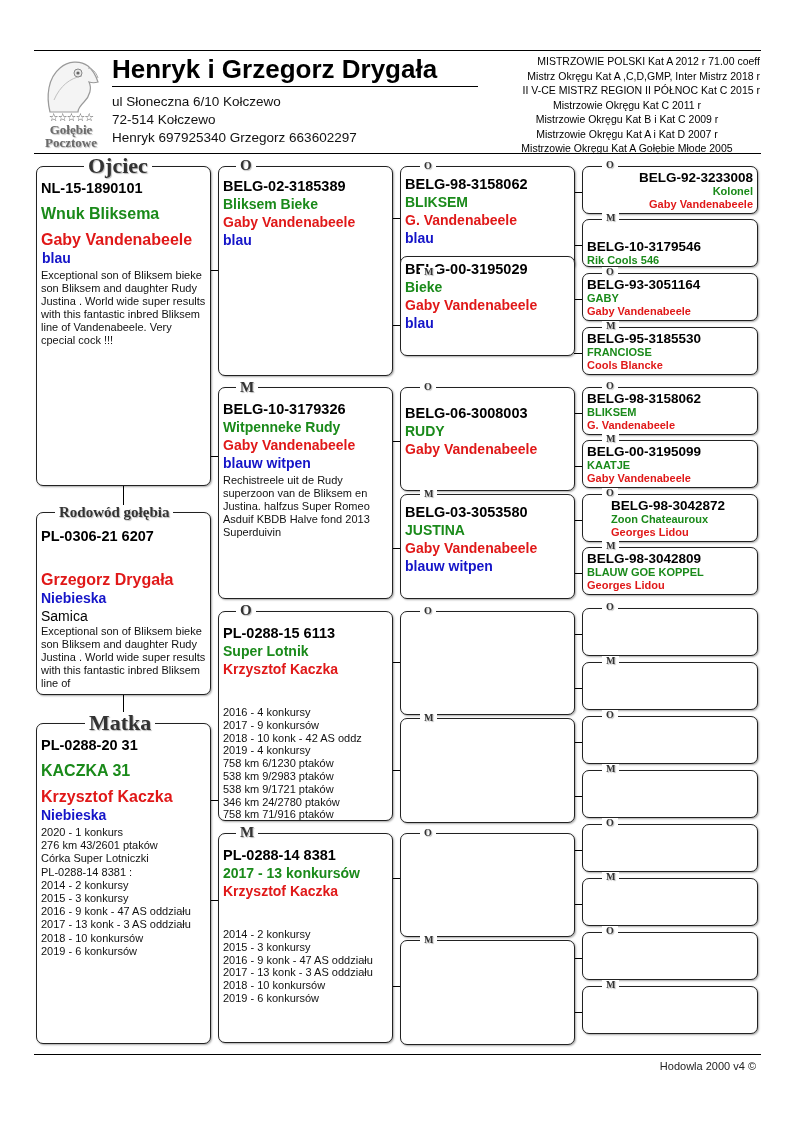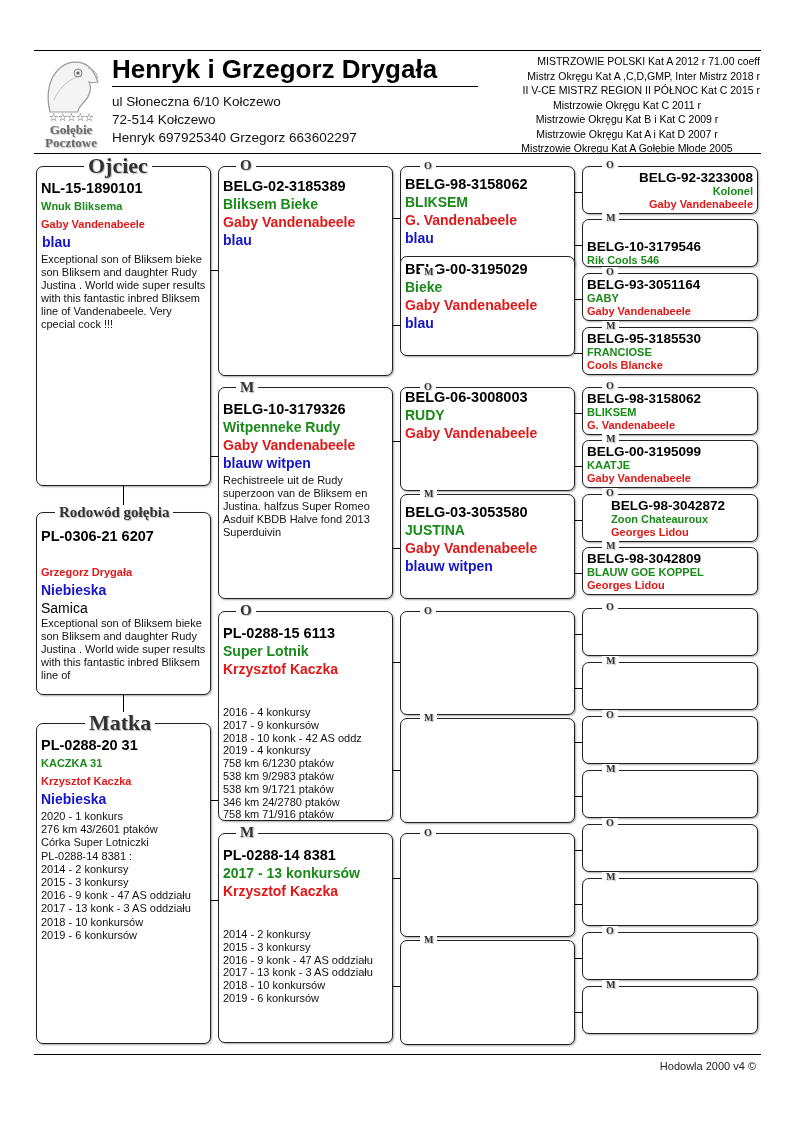--- a/index.html
+++ b/index.html
@@ -33,21 +33,21 @@
 
   .ring { font-weight: bold; white-space: nowrap; }
   .name { font-weight: bold; color: #1a8a1a; white-space: nowrap; }
   .breeder { font-weight: bold; color: #e01818; white-space: nowrap; }
   .color { font-weight: bold; color: #1414c8; white-space: nowrap; }
   .sex { color: #000; }
   .desc { font-size: 11px; line-height: 13px; color: #111; }
   .stats { font-size: 11px; line-height: 12.8px; color: #111; white-space: nowrap; }
 
   .g1 .ring { font-size: 14.5px; line-height: 18px; }
-  .g1 .name, .g1 .breeder { font-size: 11px; line-height: 18px; }
+  .g1 .name, .g1 .breeder { font-size: 16px; line-height: 18px; margin-top: 8px; }
   .g1 .color { font-size: 14px; line-height: 18px; }
 
   .g2 .ring { font-size: 14.5px; line-height: 18px; }
   .g2 .name, .g2 .breeder { font-size: 14px; line-height: 18px; }
   .g2 .color { font-size: 14px; line-height: 18px; }
 
   .g3 .ring { font-size: 14.5px; line-height: 18px; }
   .g3 .name, .g3 .breeder, .g3 .color { font-size: 14px; line-height: 18px; }
 
   .g4 { padding-top: 1px; }
@@ -232,21 +232,21 @@
       <div class="color">blau</div>
     </div>
     <div class="legend sm" style="left: 420px; top: 161px;">O</div>
     <div class="box g3" style="left: 400px; top: 256px; width: 175px; height: 100px; ">
       <div class="ring">BELG-00-3195029</div>
       <div class="name">Bieke</div>
       <div class="breeder">Gaby Vandenabeele</div>
       <div class="color">blau</div>
     </div>
     <div class="legend sm" style="left: 420px; top: 267px;">M</div>
-    <div class="box g3" style="left: 400px; top: 387px; width: 175px; height: 104px; padding-top: 0;">
+    <div class="box g3" style="left: 400px; top: 387px; width: 175px; height: 104px; padding-top: 16px;">
       <div class="ring">BELG-06-3008003</div>
       <div class="name">RUDY</div>
       <div class="breeder">Gaby Vandenabeele</div>
       <div class="color"></div>
     </div>
     <div class="legend sm" style="left: 420px; top: 382px;">O</div>
     <div class="box g3" style="left: 400px; top: 494px; width: 175px; height: 105px; padding-top: 8px;">
       <div class="ring">BELG-03-3053580</div>
       <div class="name">JUSTINA</div>
       <div class="breeder">Gaby Vandenabeele</div>

